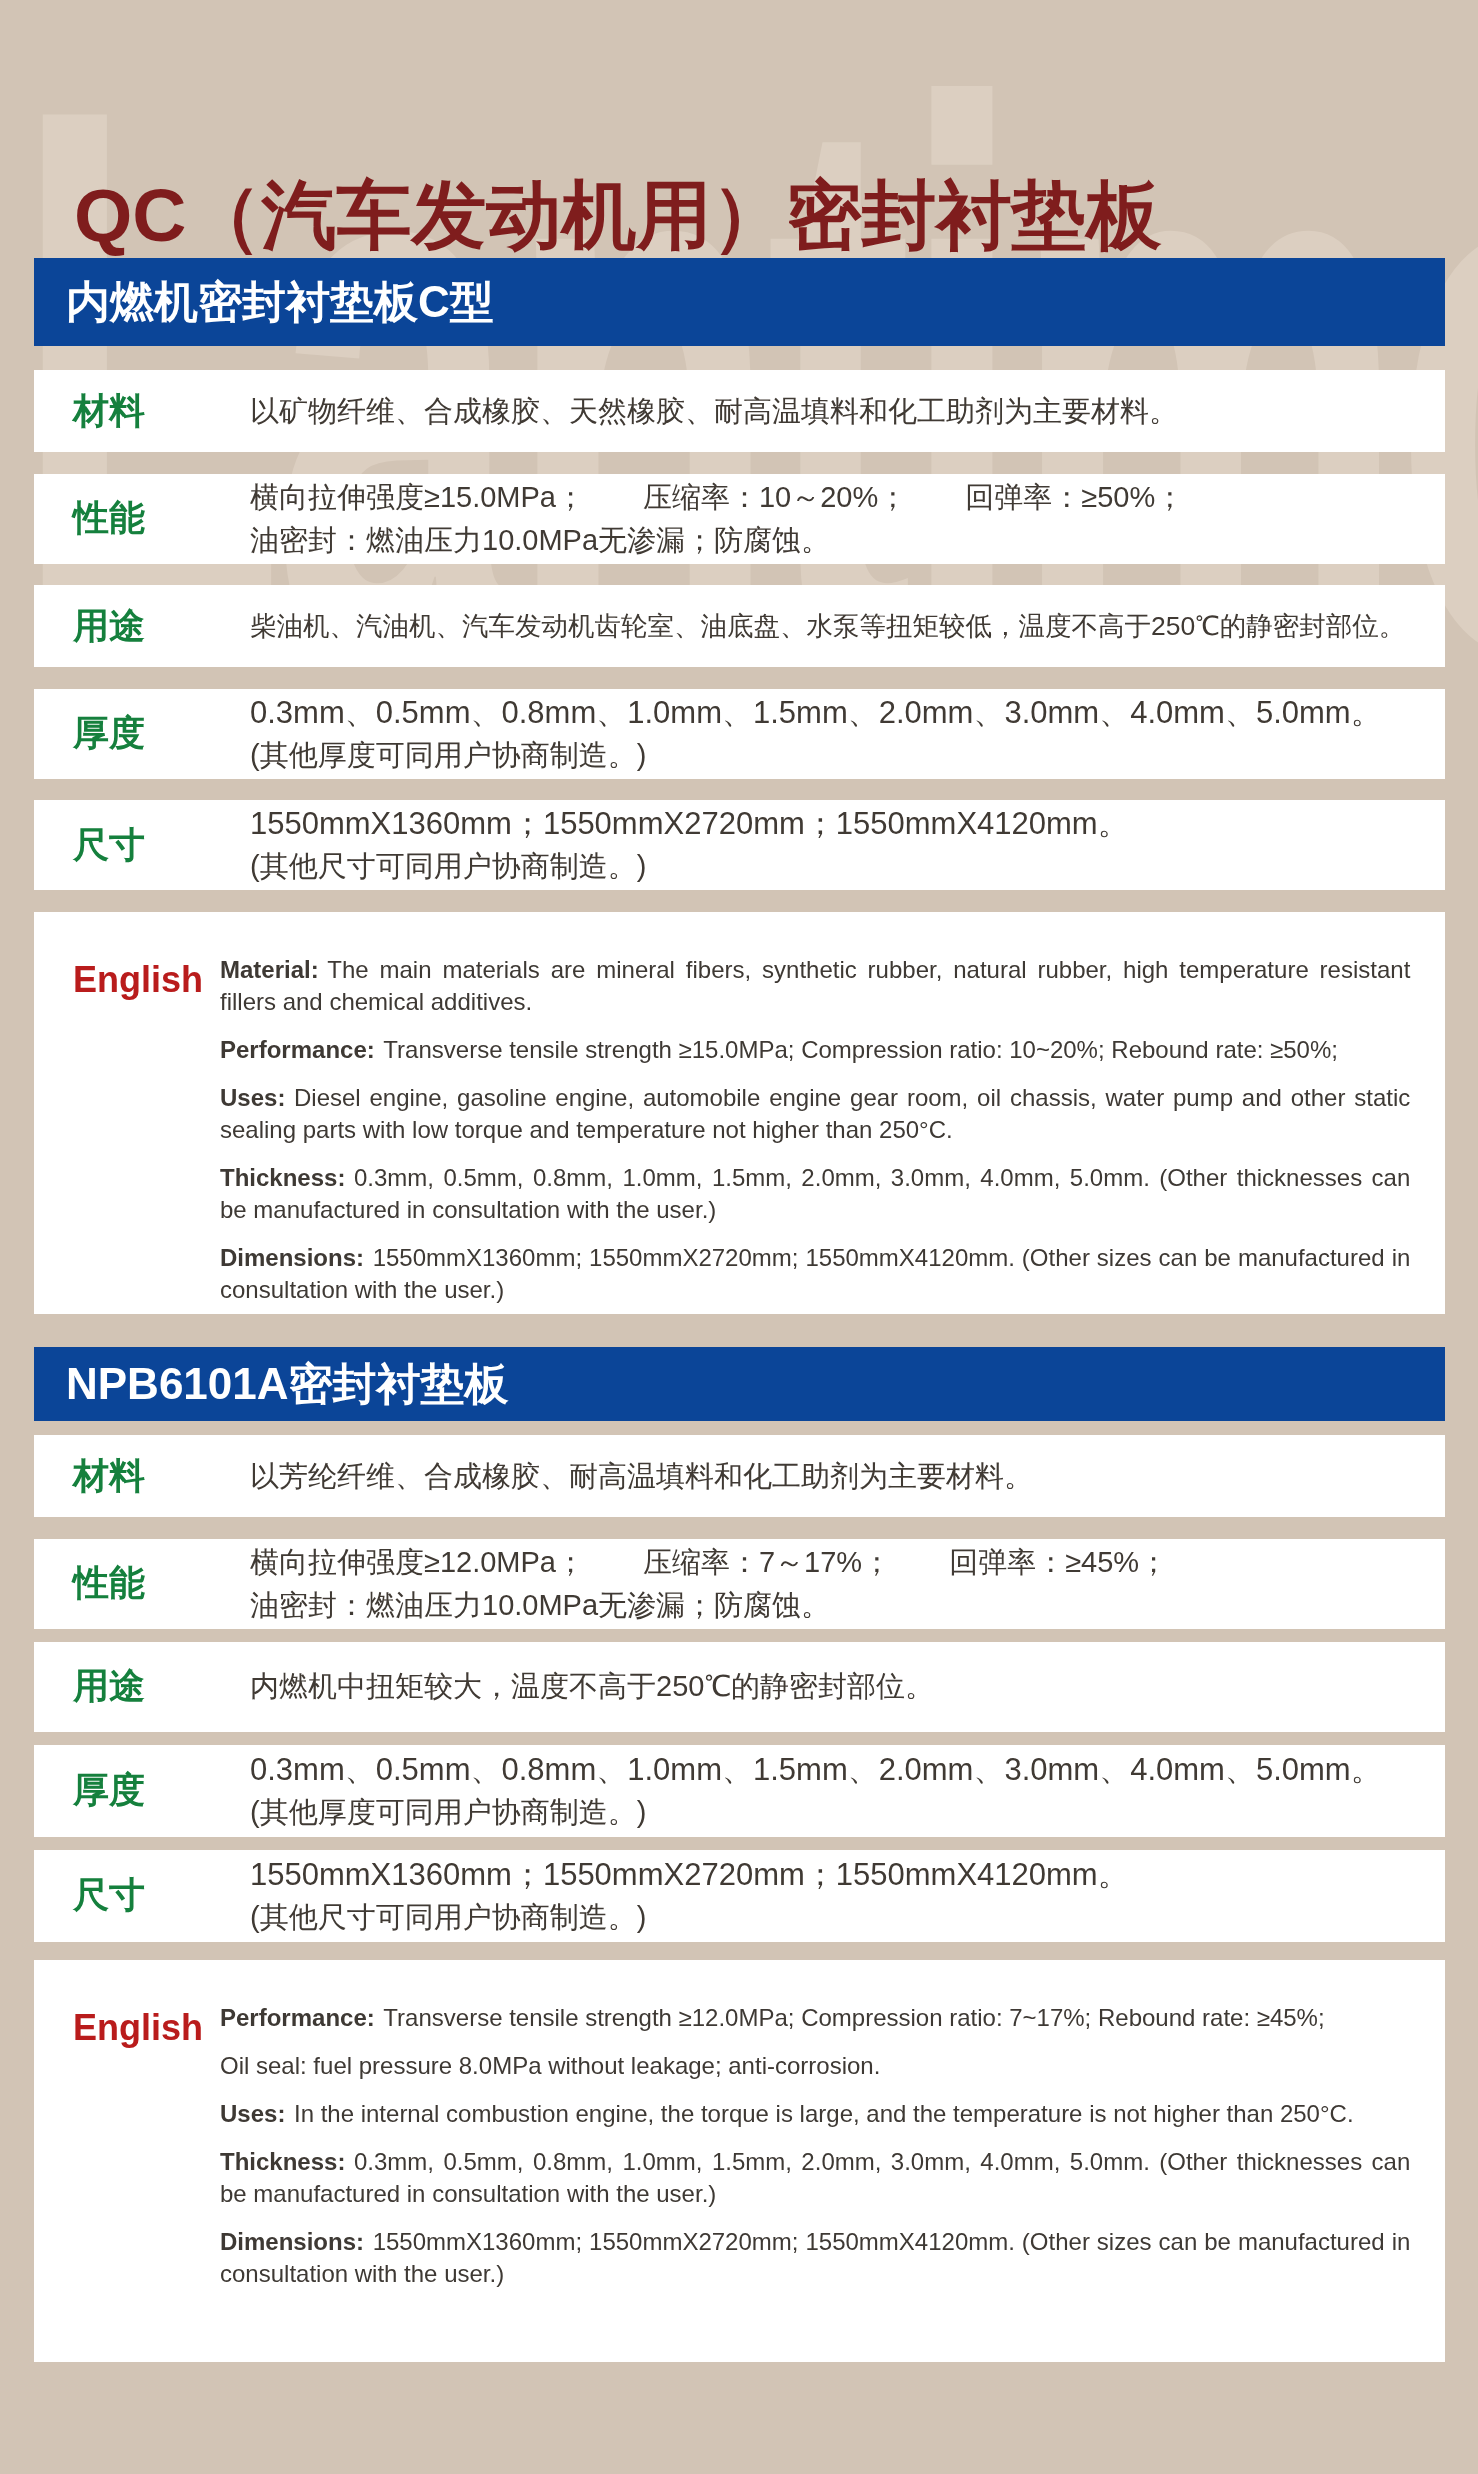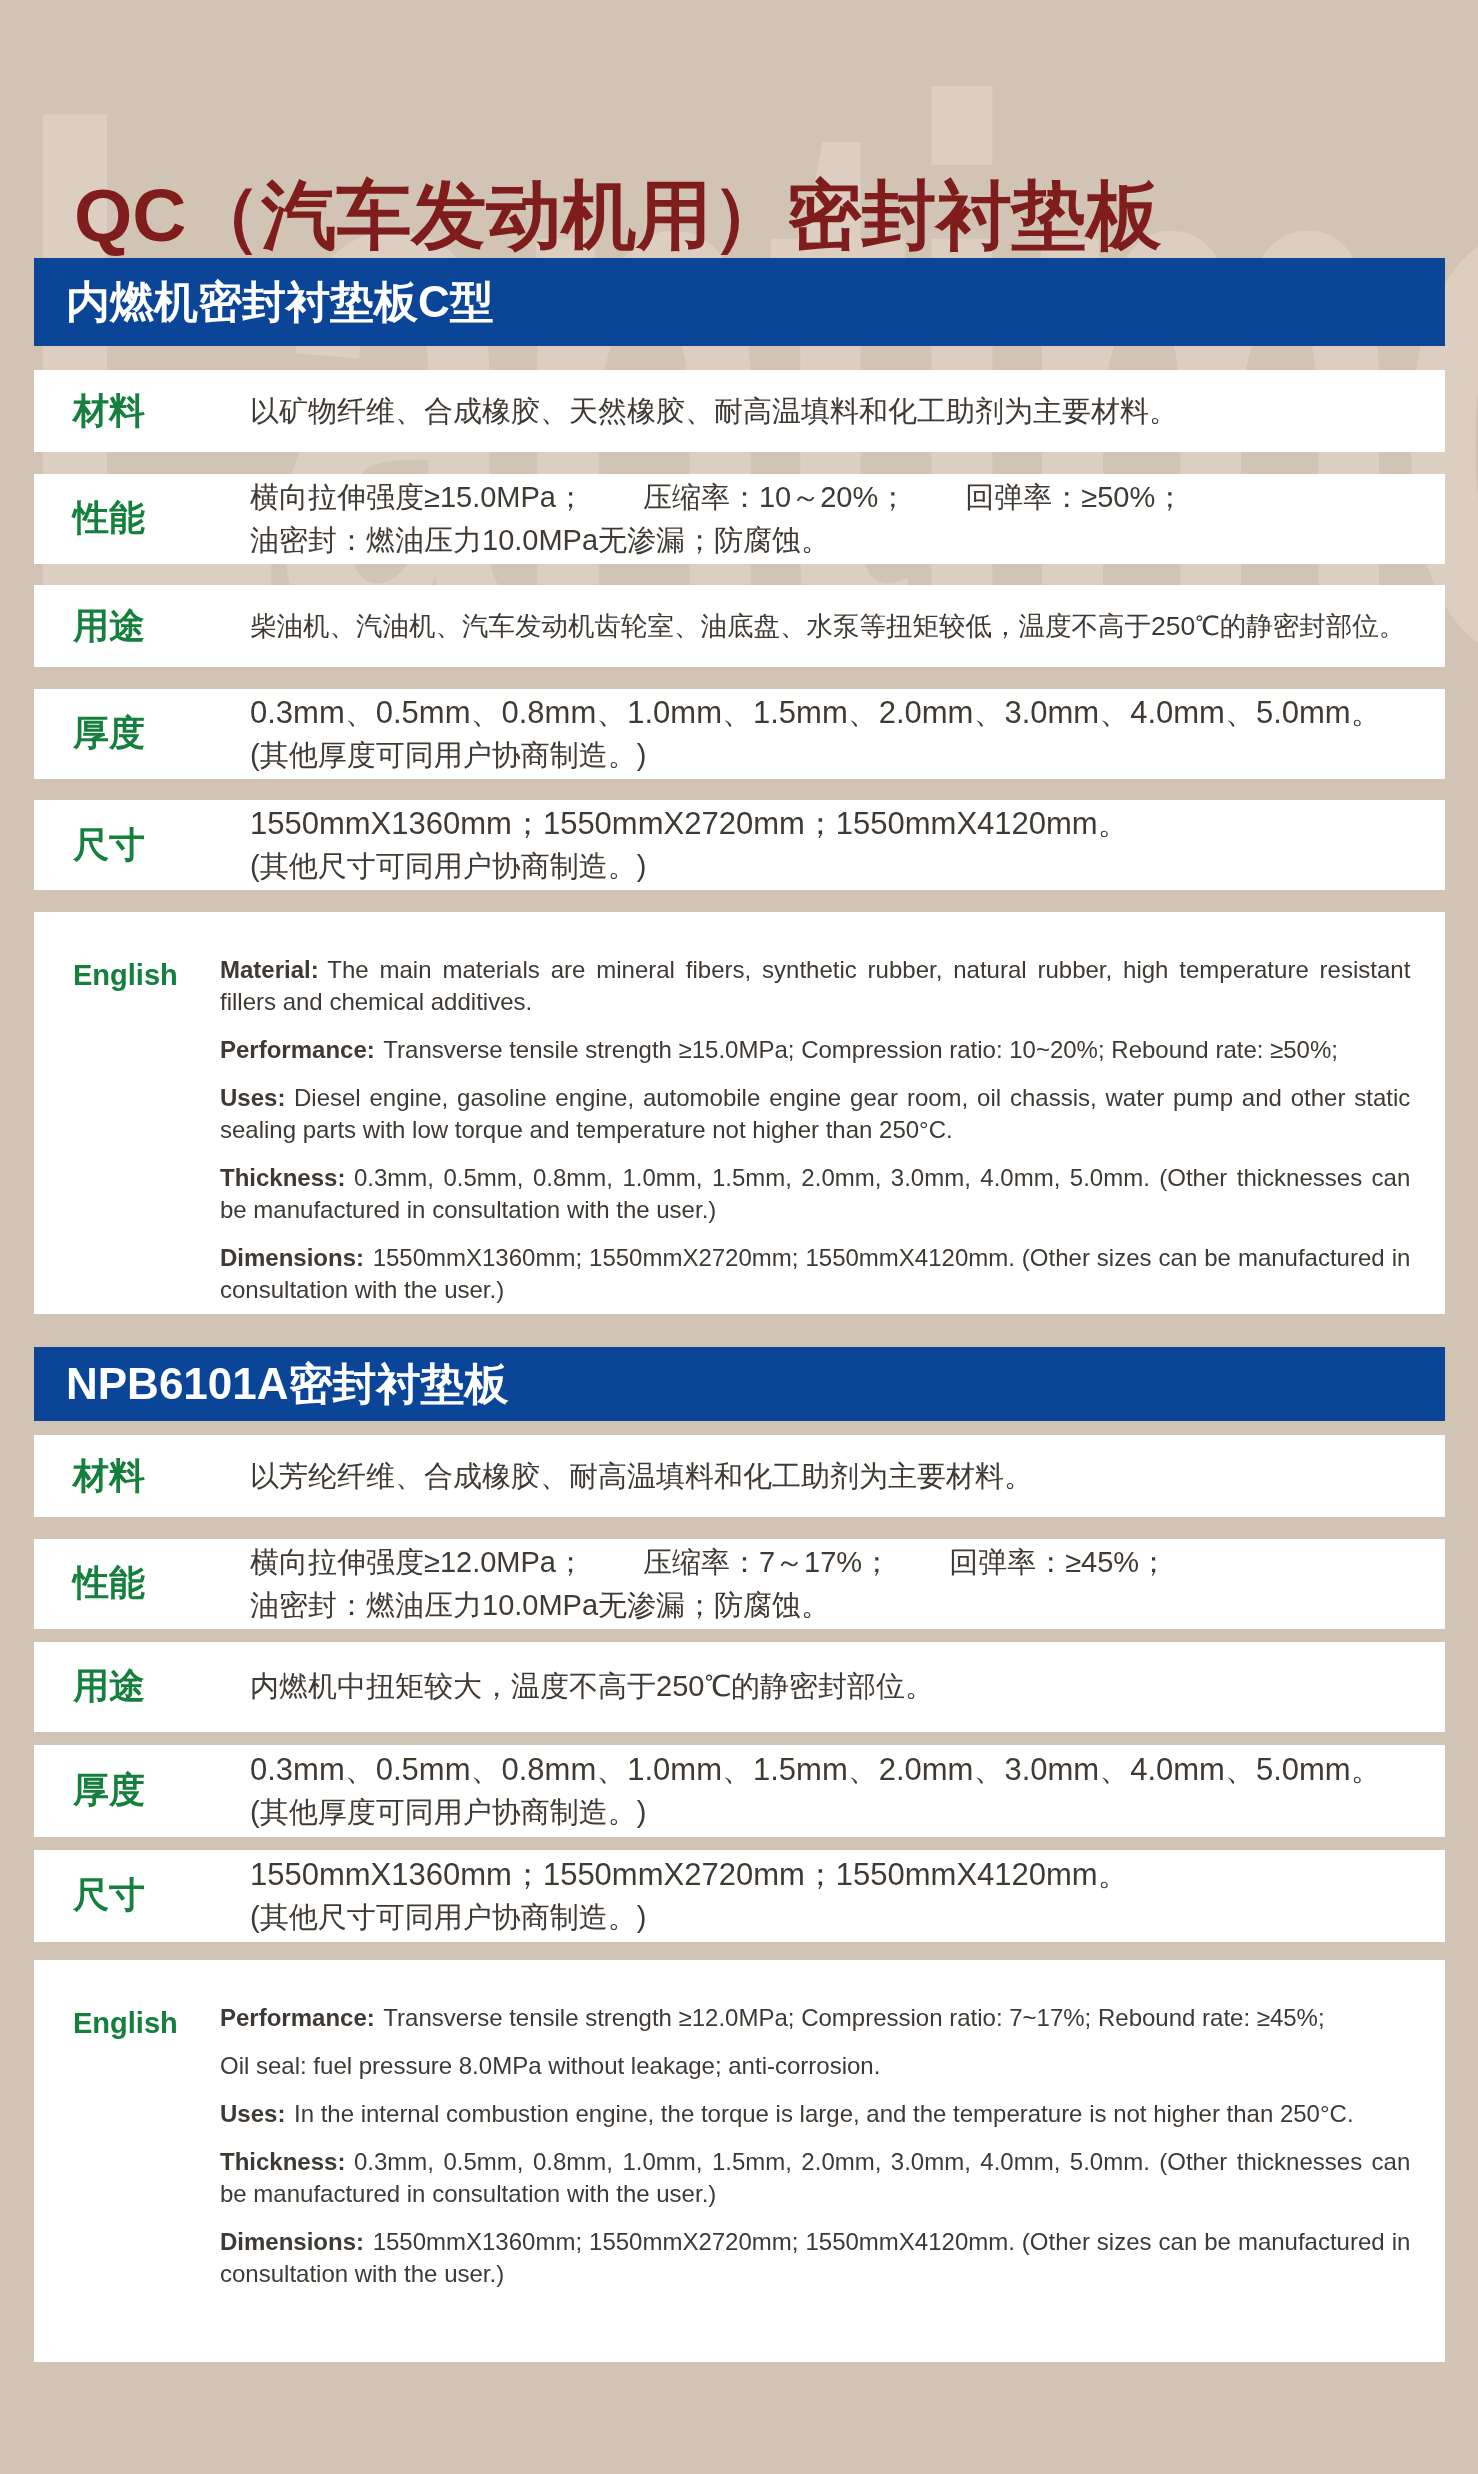--- a/index.html
+++ b/index.html
@@ -86,23 +86,23 @@
     background: #ffffff;
     display: flex;
     align-items: flex-start;
     padding: 26px 18.7px 0 39px;
     box-sizing: border-box;
   }
   .english-label {
     width: 131px;
     flex-shrink: 0;
     padding-top: 21.5px;
-    font-size: 29px;
-    font-weight: bold;
-    color: #15803d;
+    font-size: 36px;
+    font-weight: bold;
+    color: #b91c1c;
   }
   .english-content {
     flex: 1;
     font-size: 24px;
     line-height: 32px;
     color: #3e3934;
     text-align: justify;
   }
   .eng-item { margin: 16px; }
   .lead { margin-right: 8.6px; }

